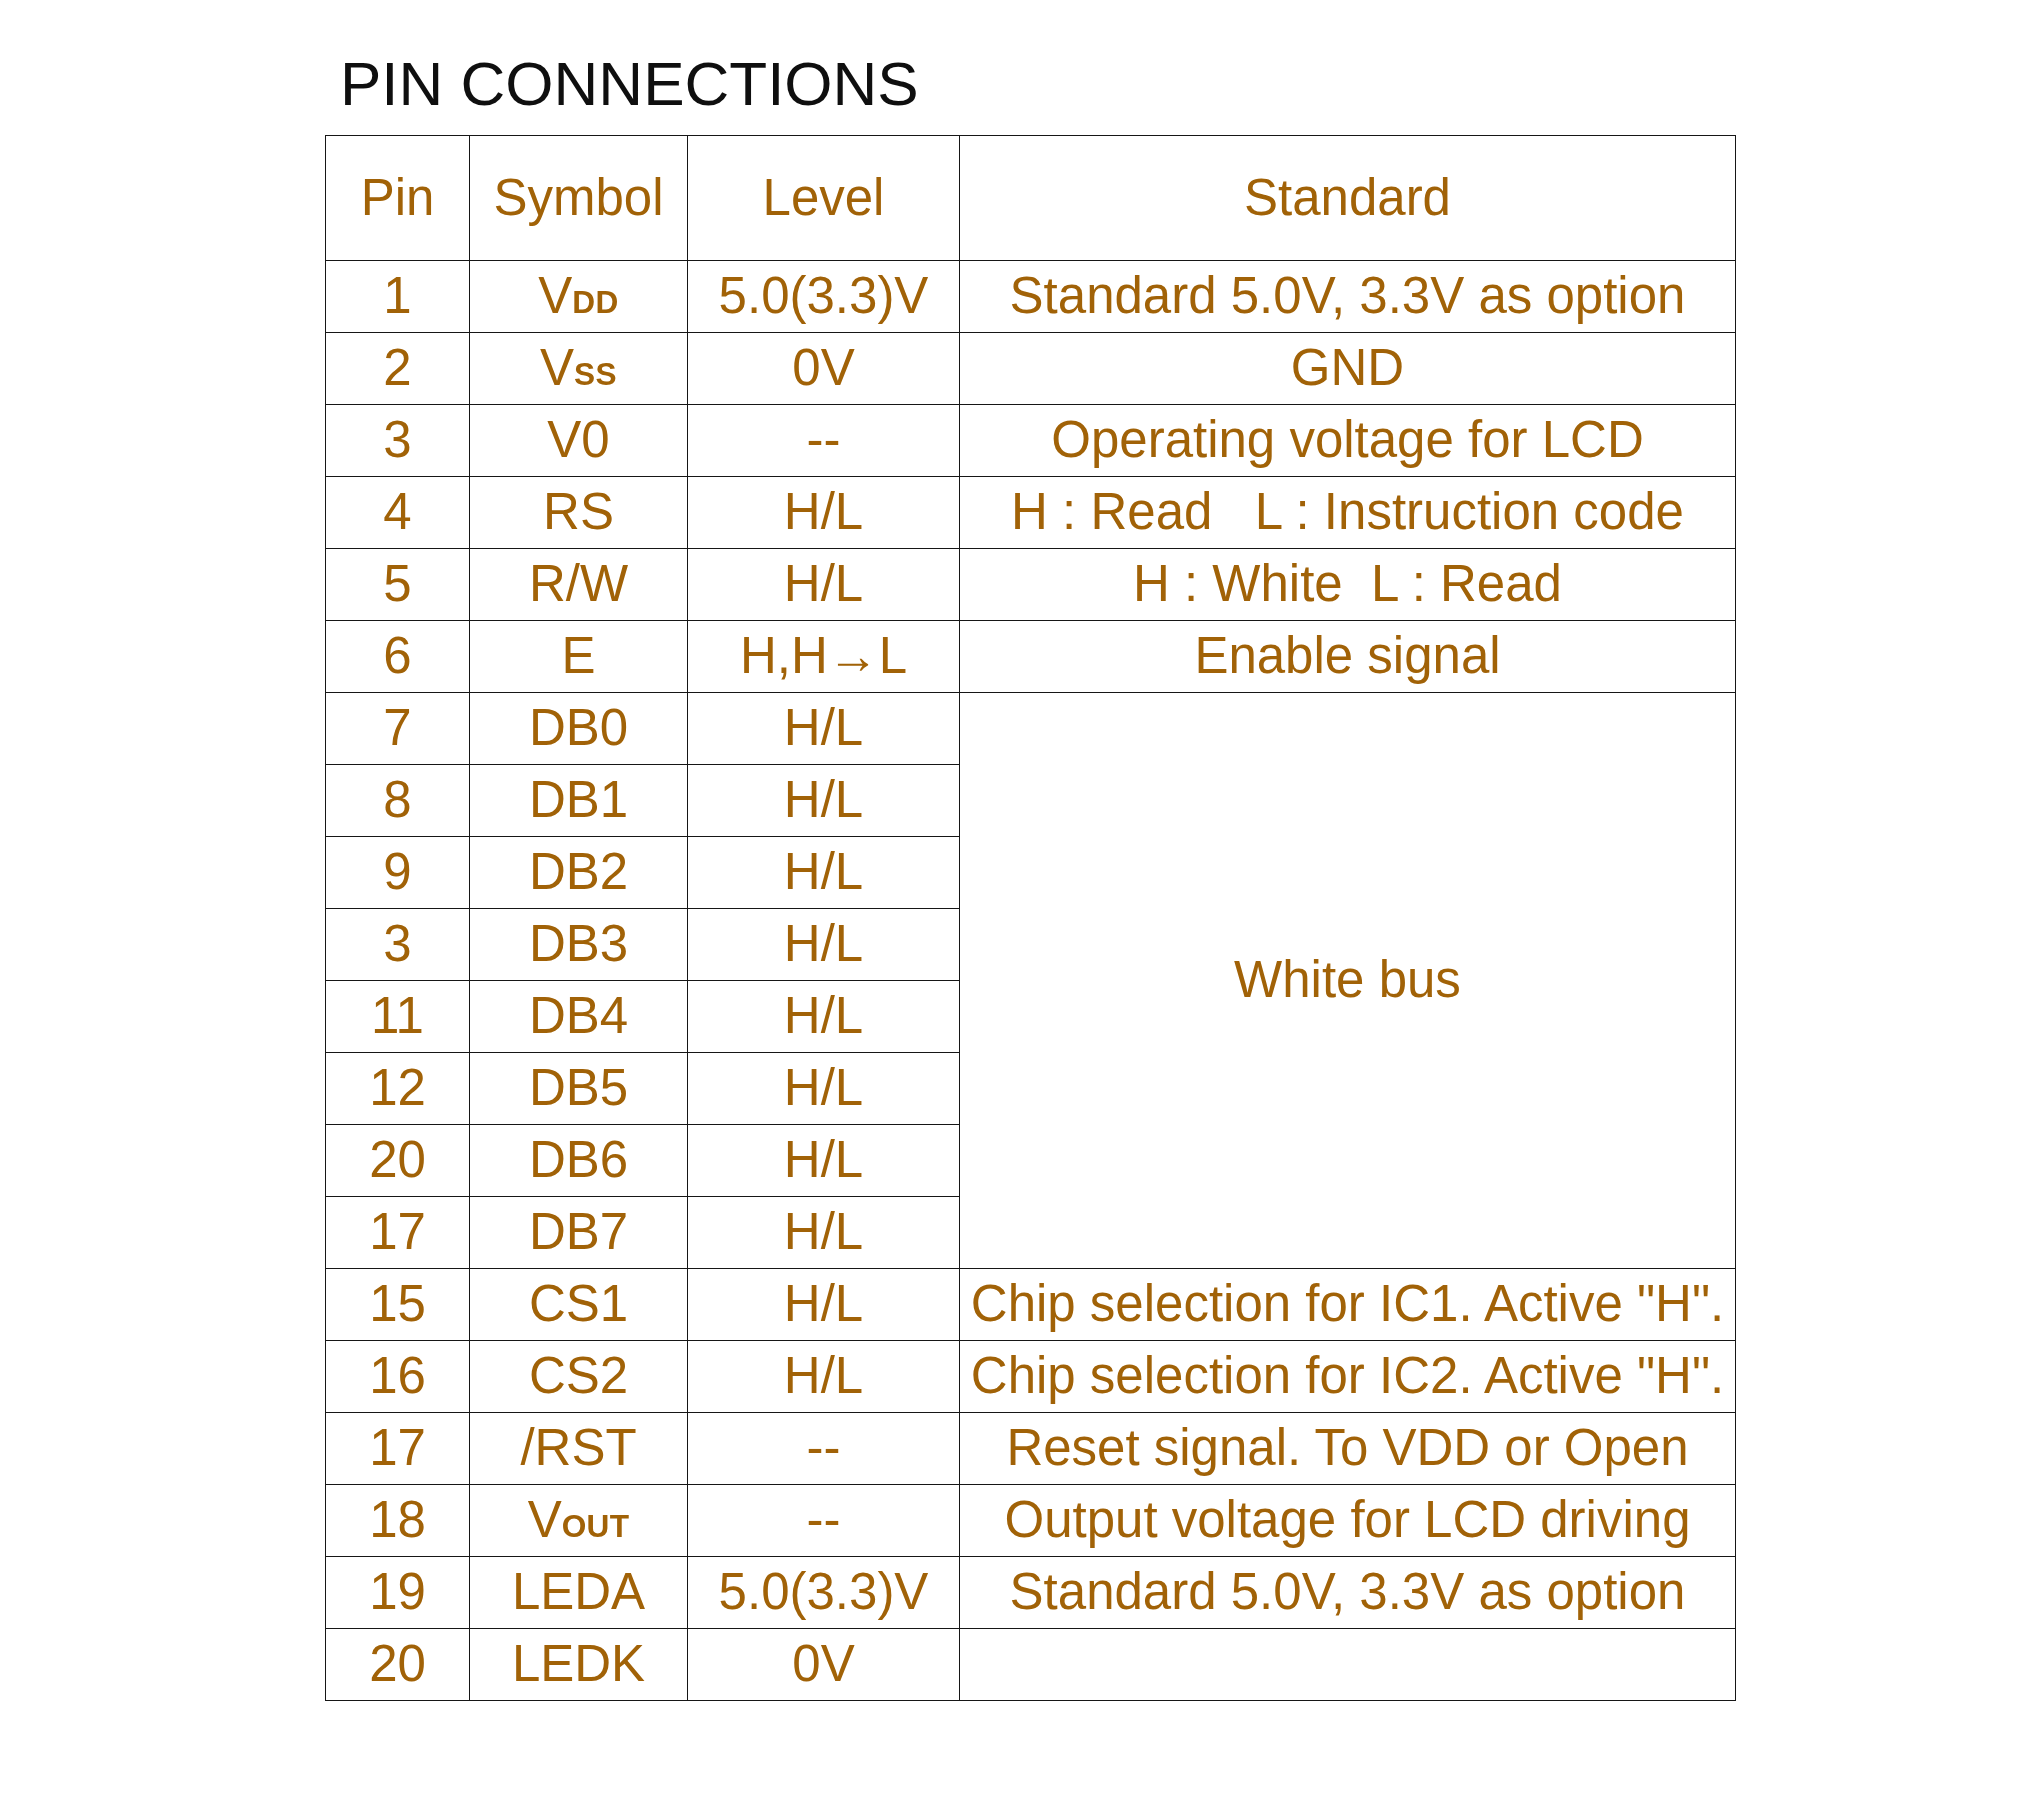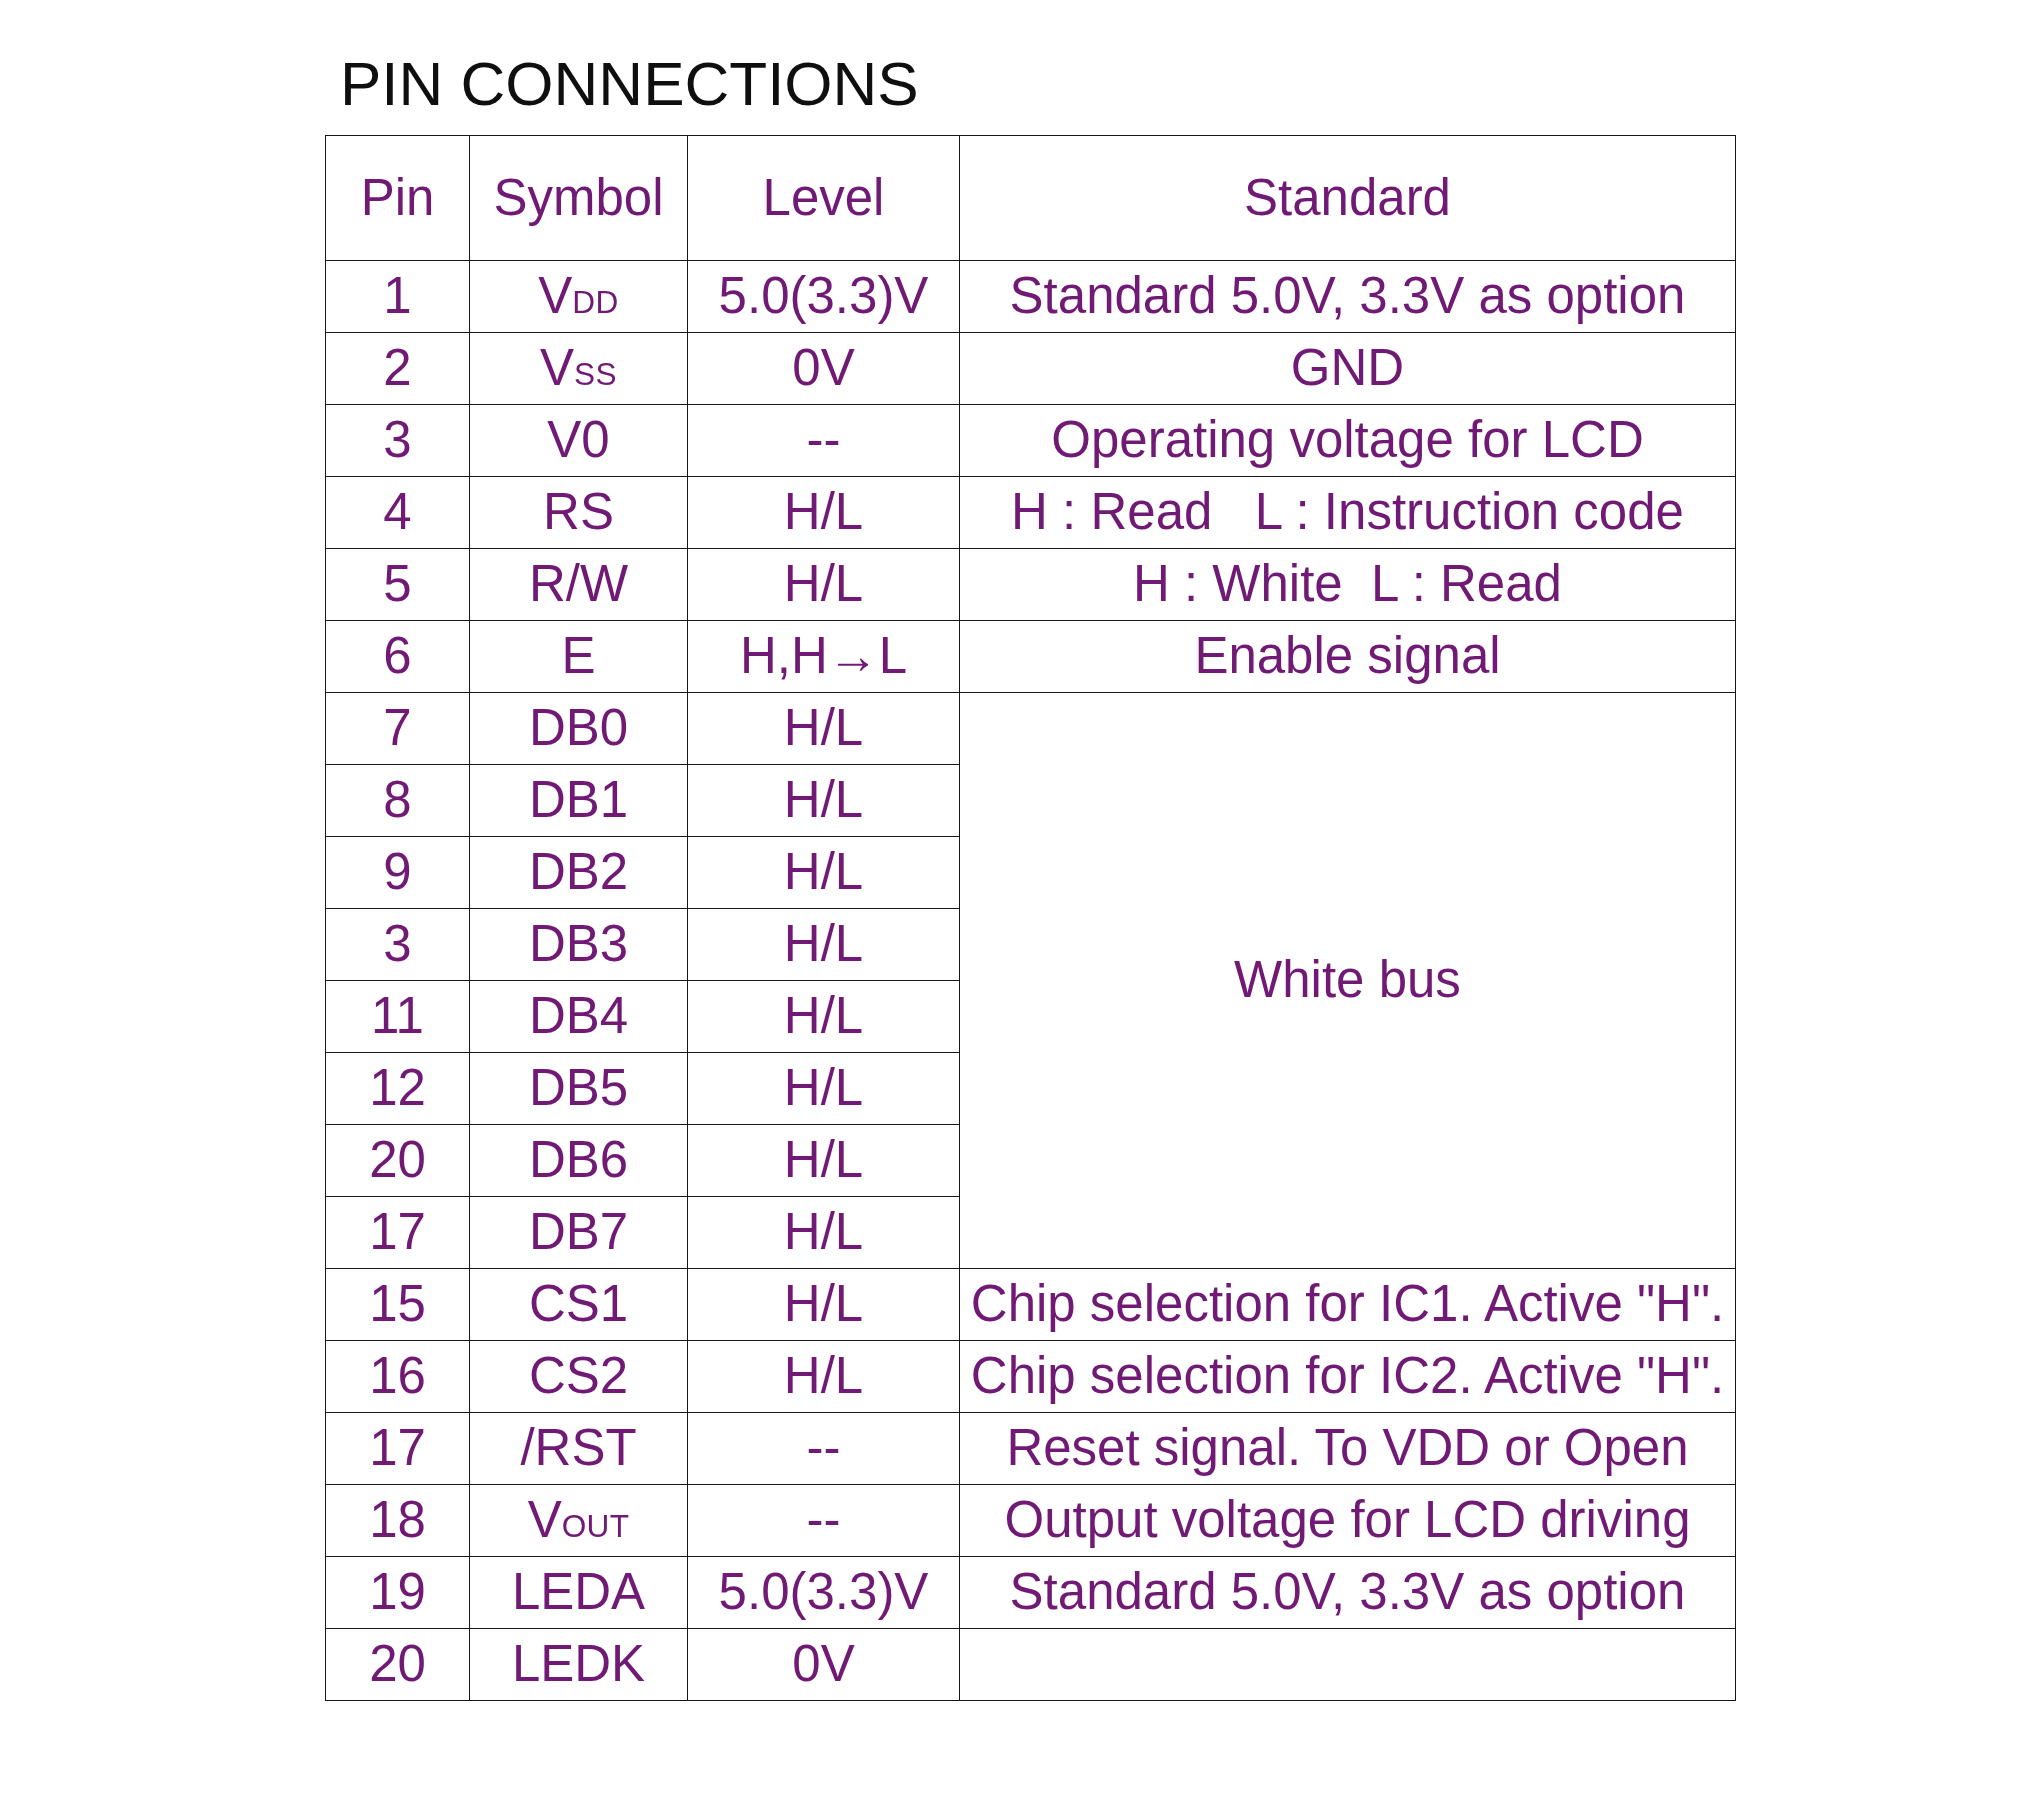--- a/index.html
+++ b/index.html
@@ -24,21 +24,21 @@
     color: #0f0f0f;
     white-space: nowrap;
   }
   table.pins {
     position: absolute;
     left: 325px; top: 135px;
     width: 1410px;
     border-collapse: collapse;
     table-layout: fixed;
     font-size: 51px;
-    color: #701a75;
+    color: #a16207;
     border: 1.7px solid #161616;
   }
   table.pins th, table.pins td {
     border: 1.2px solid #161616;
     padding: 0;
     text-align: center;
     vertical-align: middle;
     font-weight: 400;
     line-height: 1.1;
     overflow: hidden;
@@ -50,21 +50,21 @@
     text-align: left;
     padding-left: 22px;
     white-space: pre;
   }
   td.func-merged {
     text-align: left;
     padding-left: 22px;
     vertical-align: middle;
     white-space: pre;
   }
-  .sub { font-size: 0.62em; letter-spacing: 0.01em; }
+  .sub { font-size: 0.62em; letter-spacing: 0.01em; font-weight: bold; }
 </style>
 </head>
 <body>
 
 <div class="page">
 
   <h1 class="title">PIN CONNECTIONS</h1>
 
   <table class="pins">
     <colgroup>

